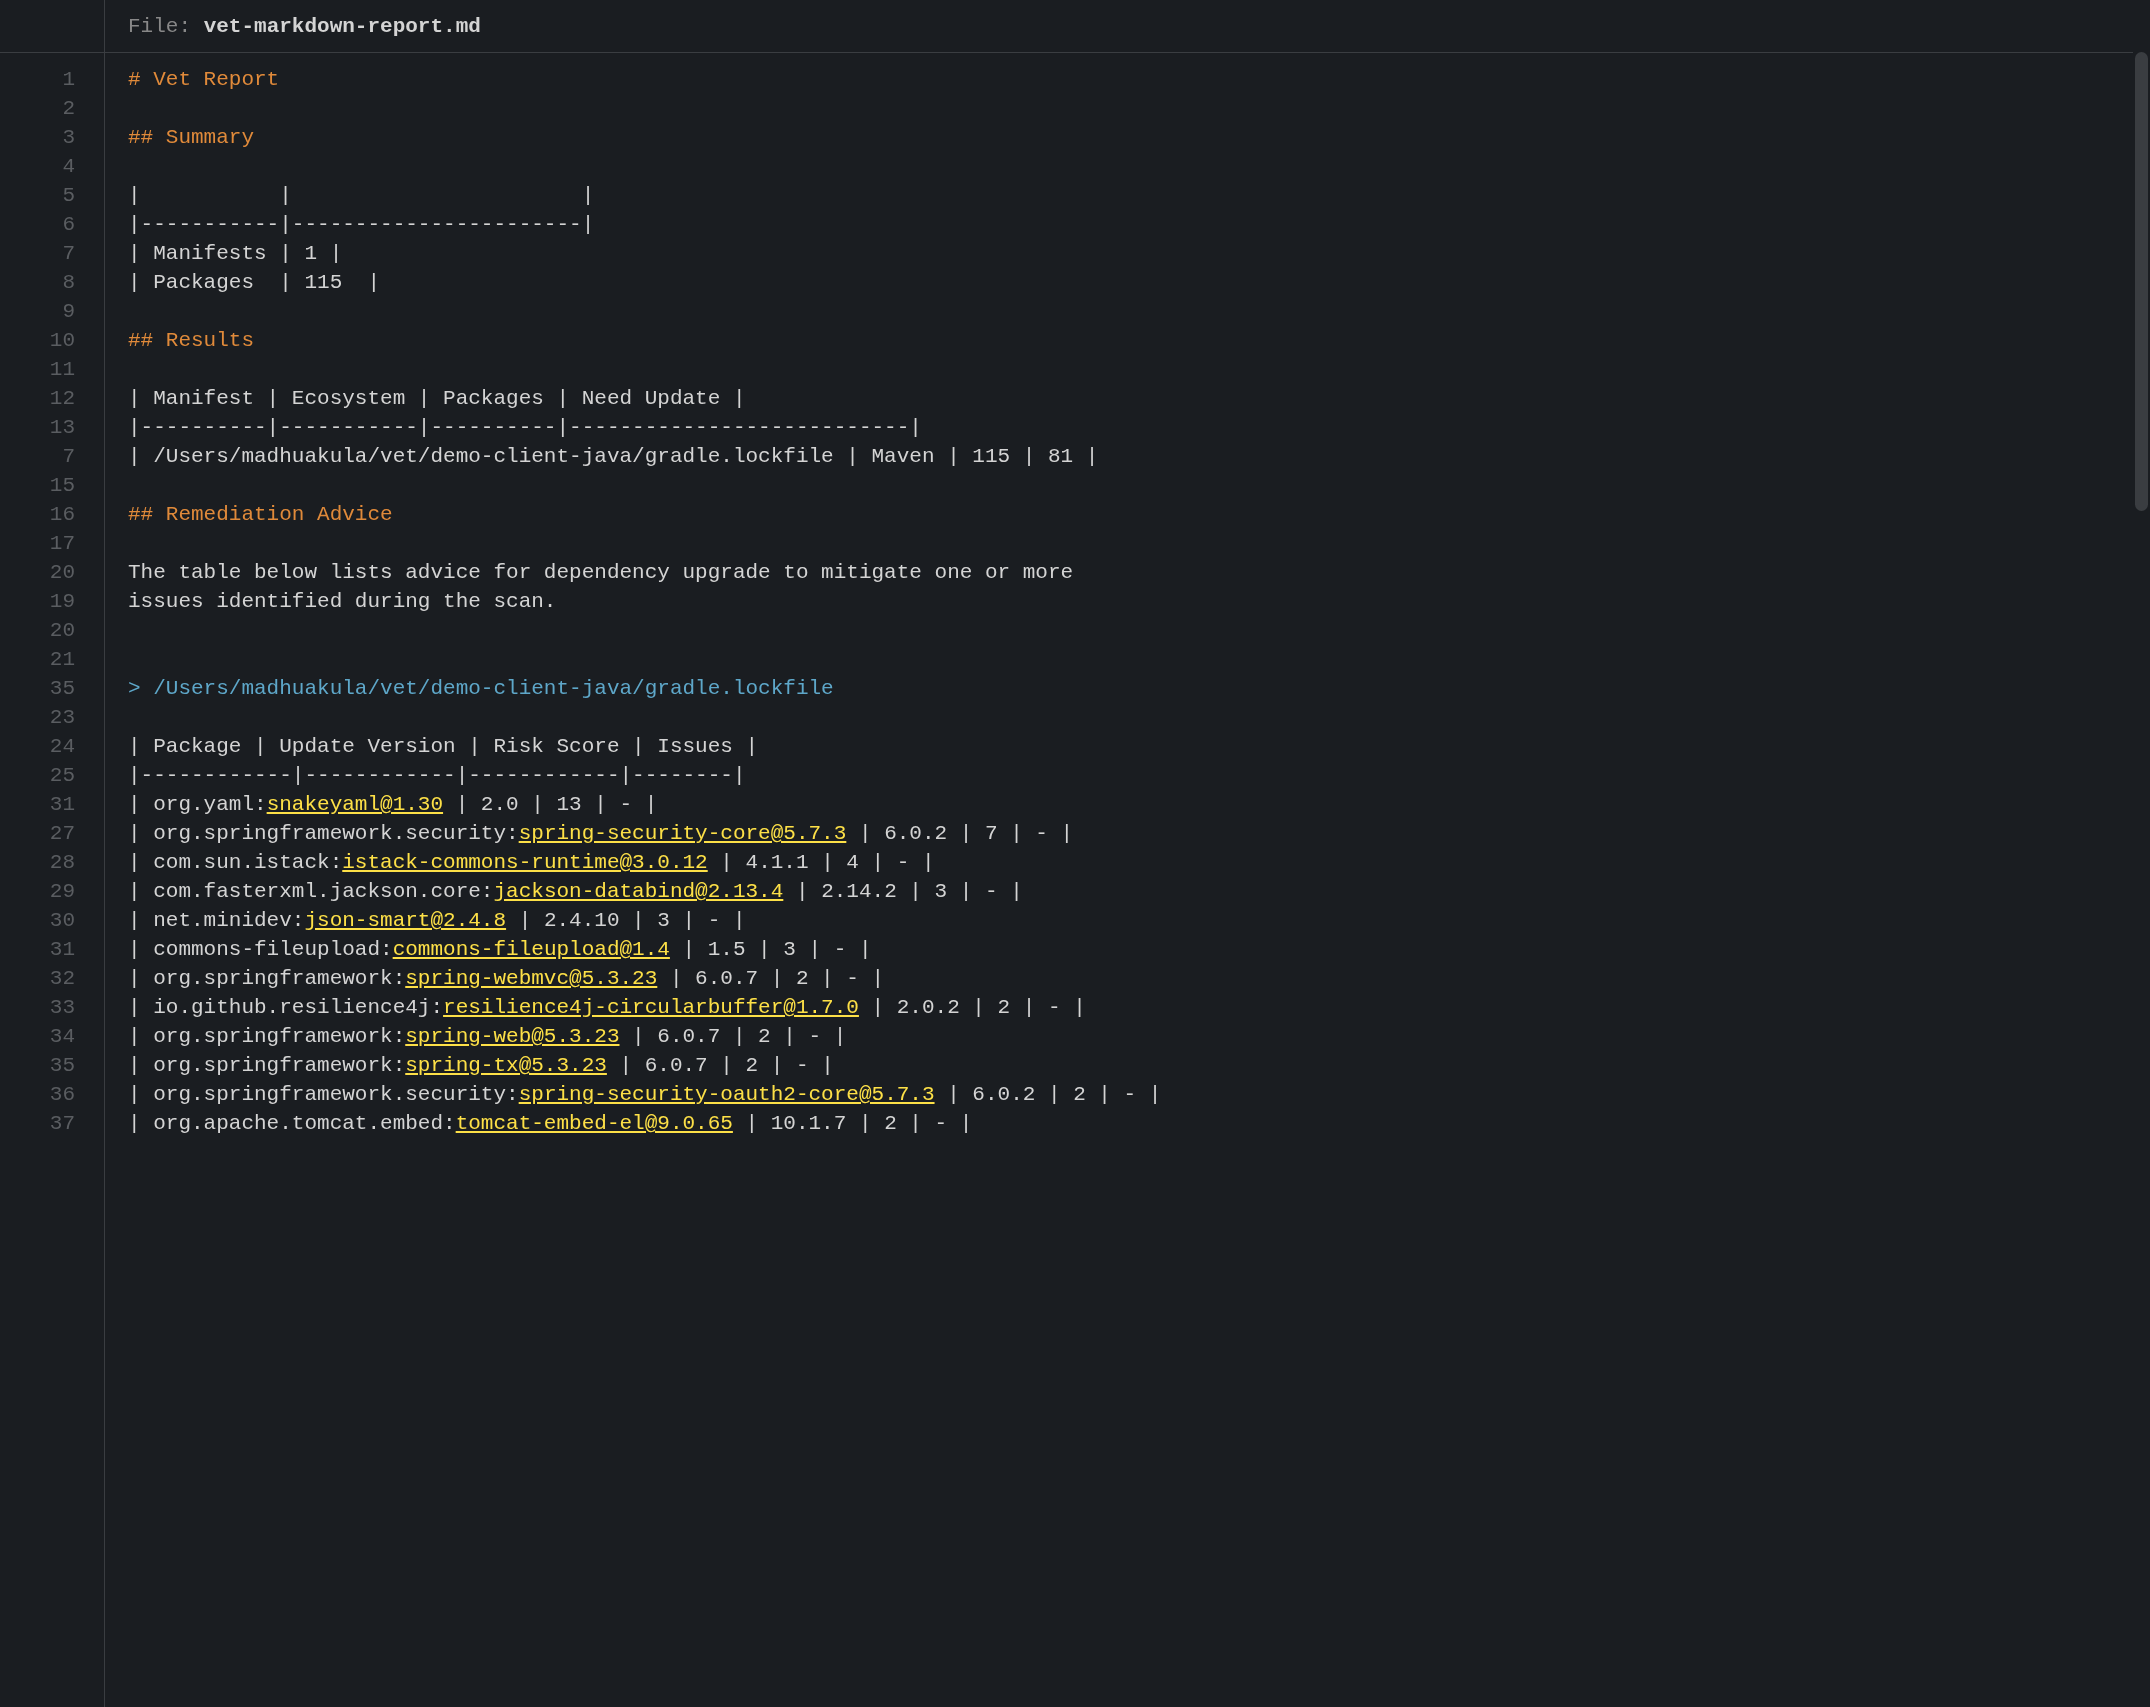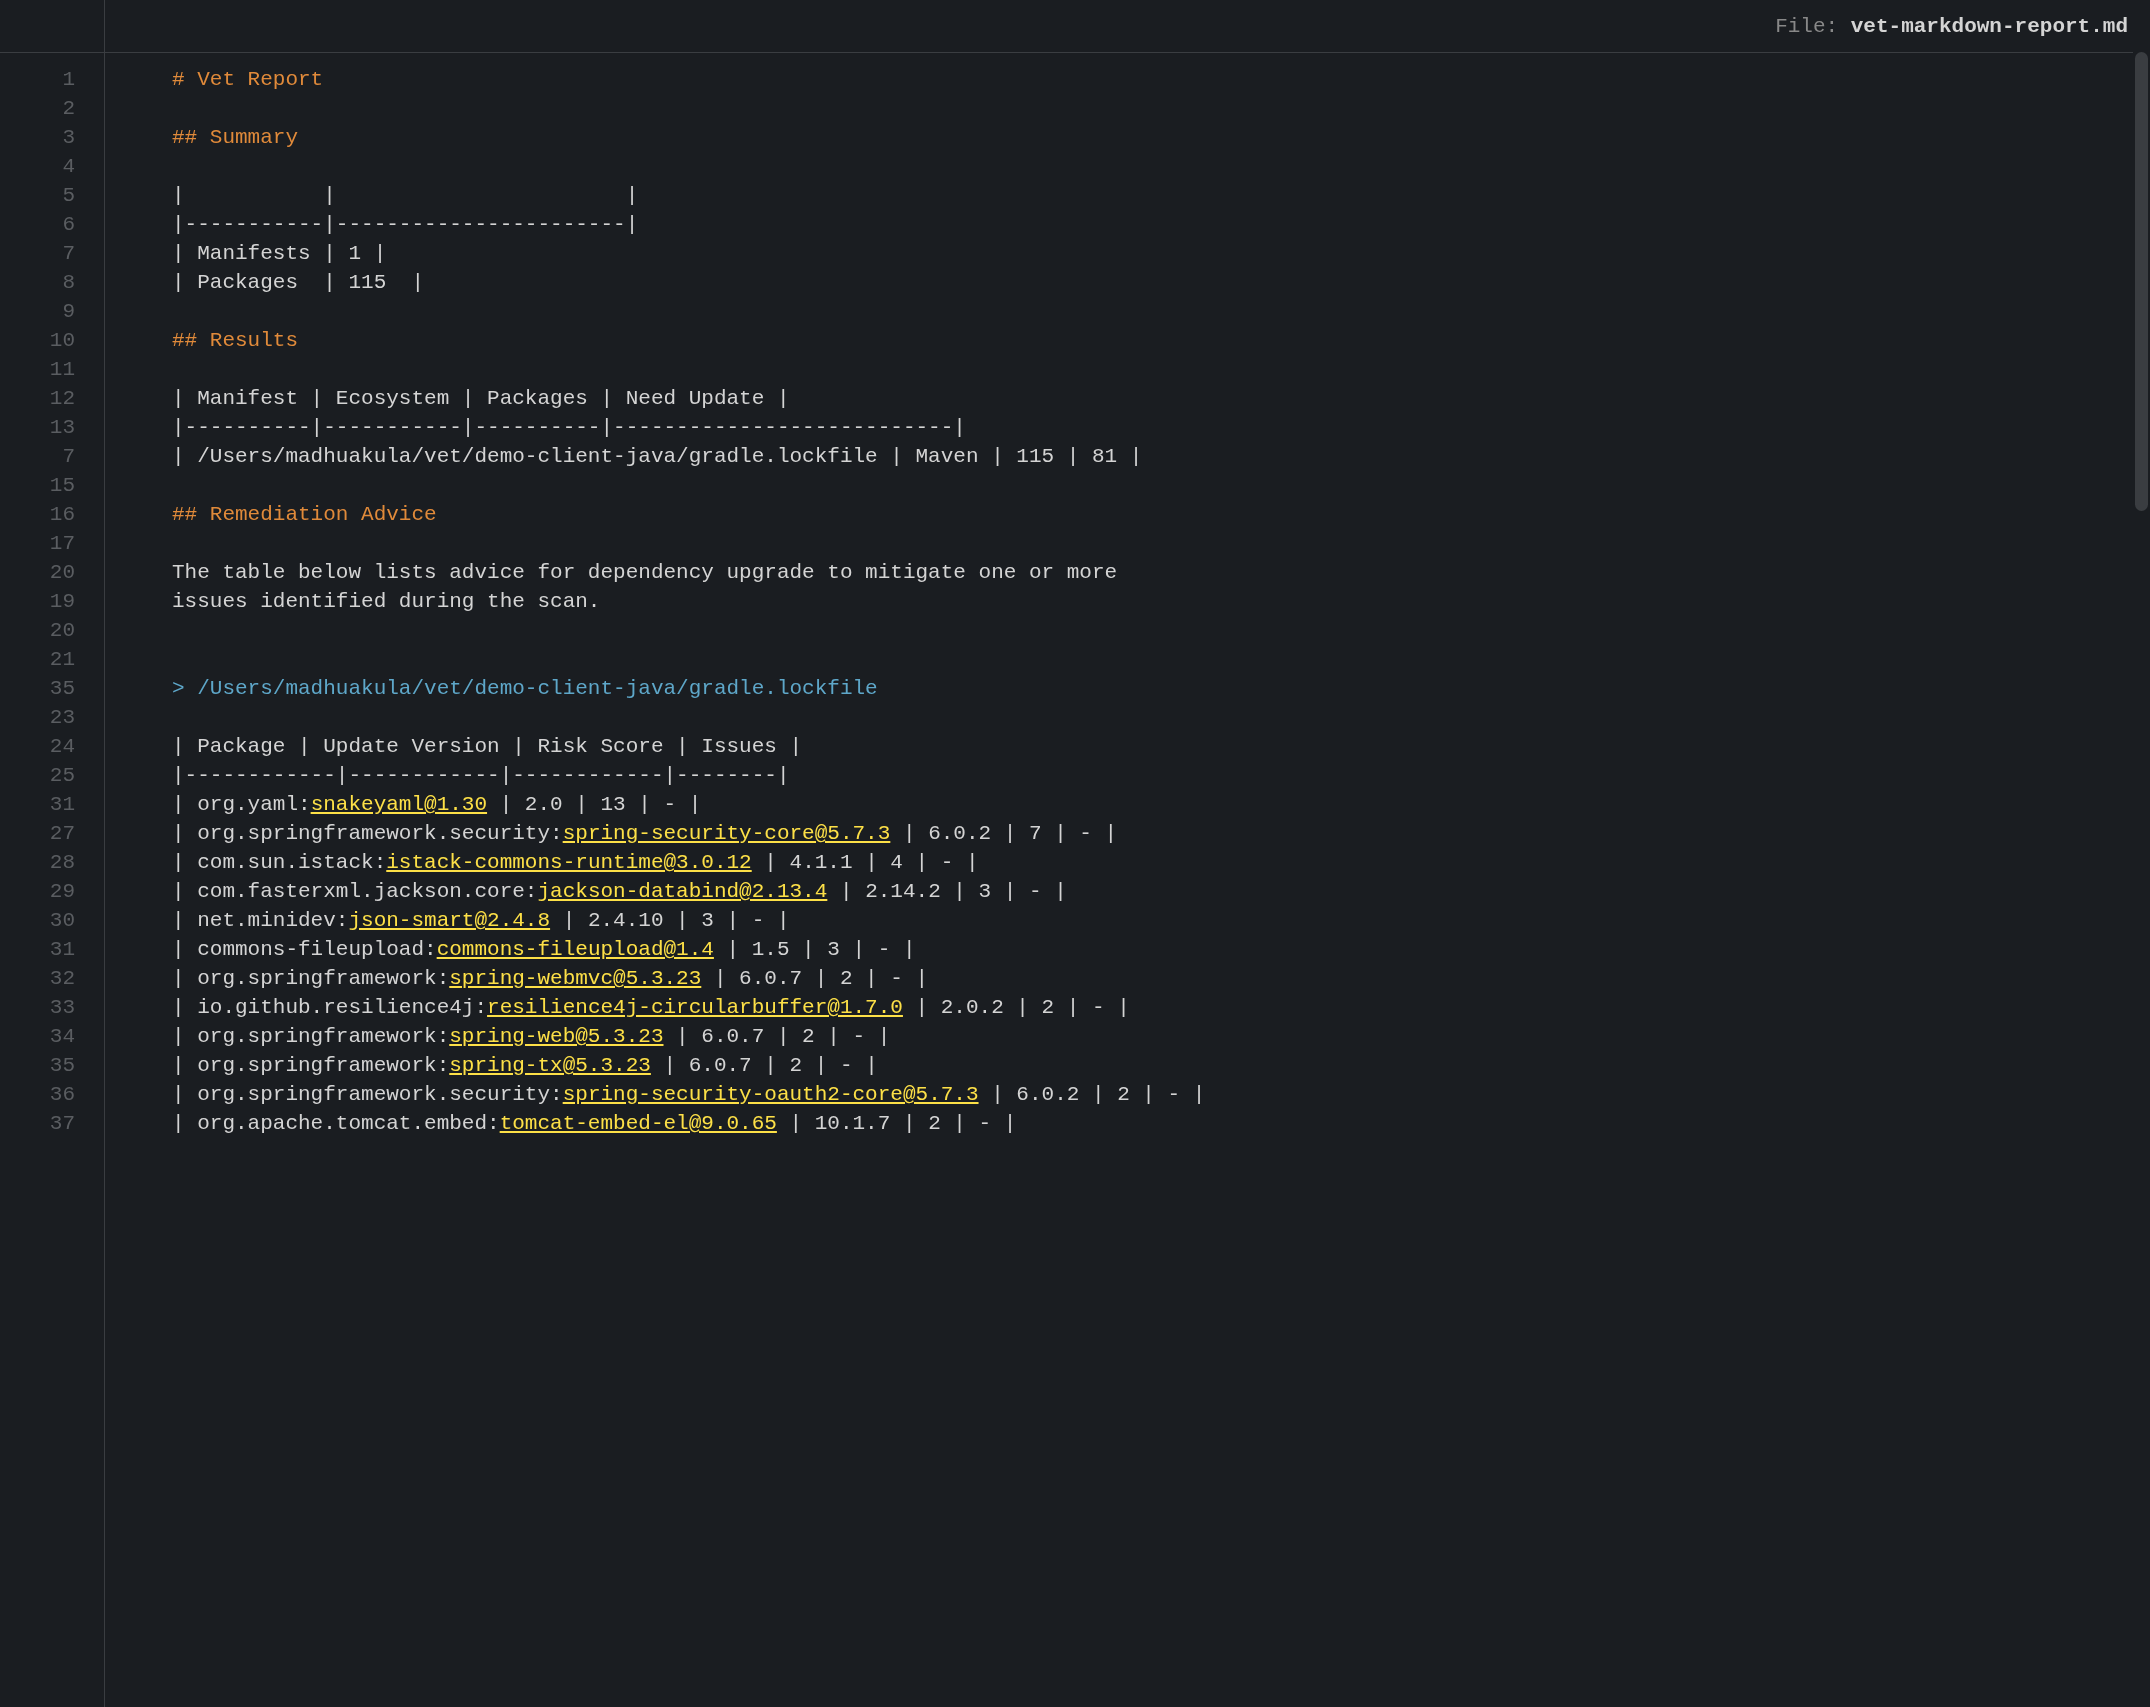--- a/index.html
+++ b/index.html
@@ -19,21 +19,20 @@
   }
   .editor-container {
     display: flex;
     flex-direction: column;
     width: 100%;
     height: 100%;
   }
   .header-bar {
     display: flex;
     border-bottom: 1px solid #3a3d41;
-    text-align: right;
   }
   .gutter-spacer {
     width: 105px;
     flex-shrink: 0;
     border-right: 1px solid #3a3d41;
     background: #1a1d21;
   }
   .file-header {
     flex: 1;
     padding: 11.5px 23px;
@@ -69,21 +68,20 @@
   .code-content {
     flex: 1;
     padding: 11.5px 23px;
     white-space: pre;
     overflow: hidden;
   }
   .code-line {
     height: 29px;
     line-height: 29px;
     white-space: pre;
-    margin-left: 44px;
   }
   .heading {
     color: #e08a3a;
   }
   .plain {
     color: #d4d4d4;
   }
   .quote {
     color: #5ea7c9;
   }

